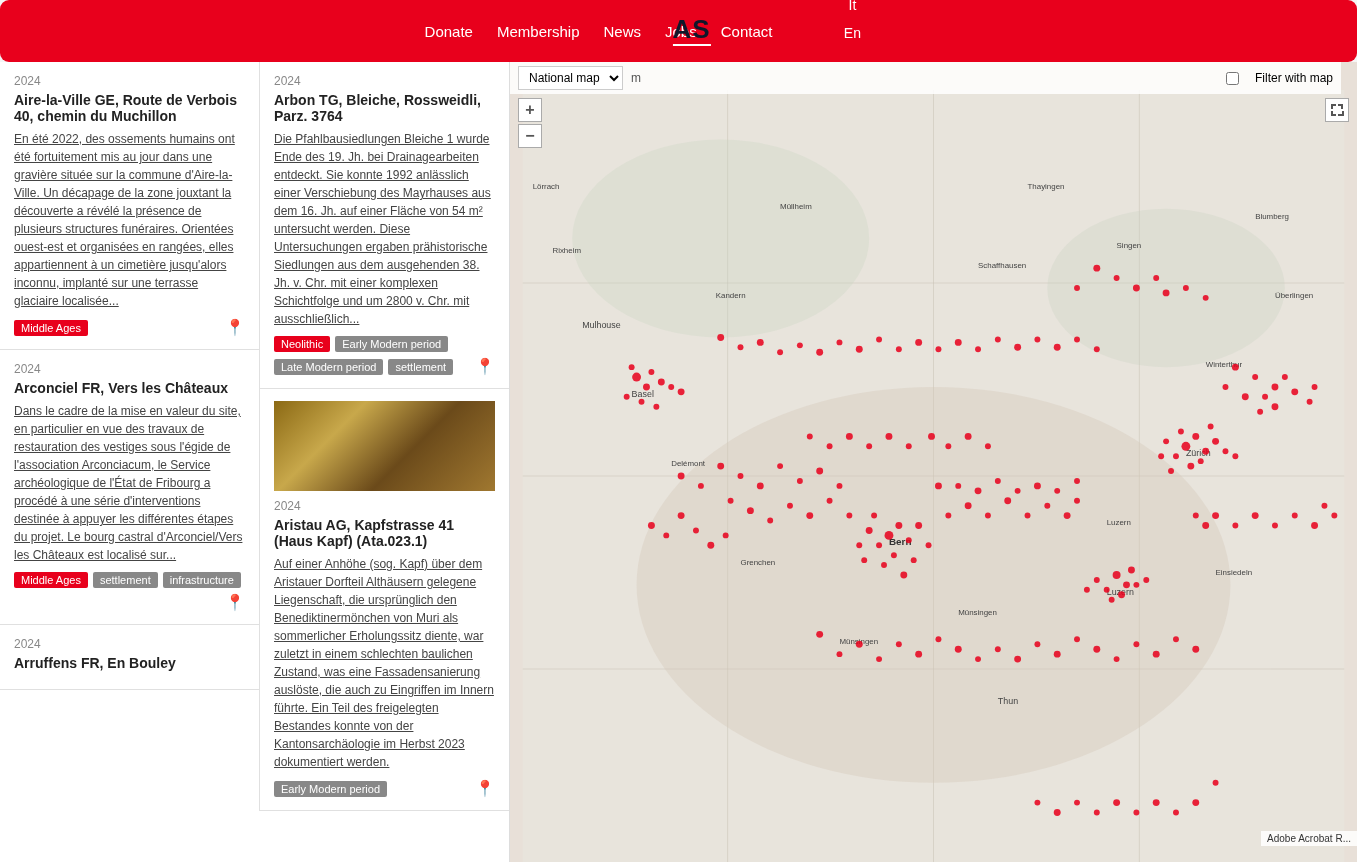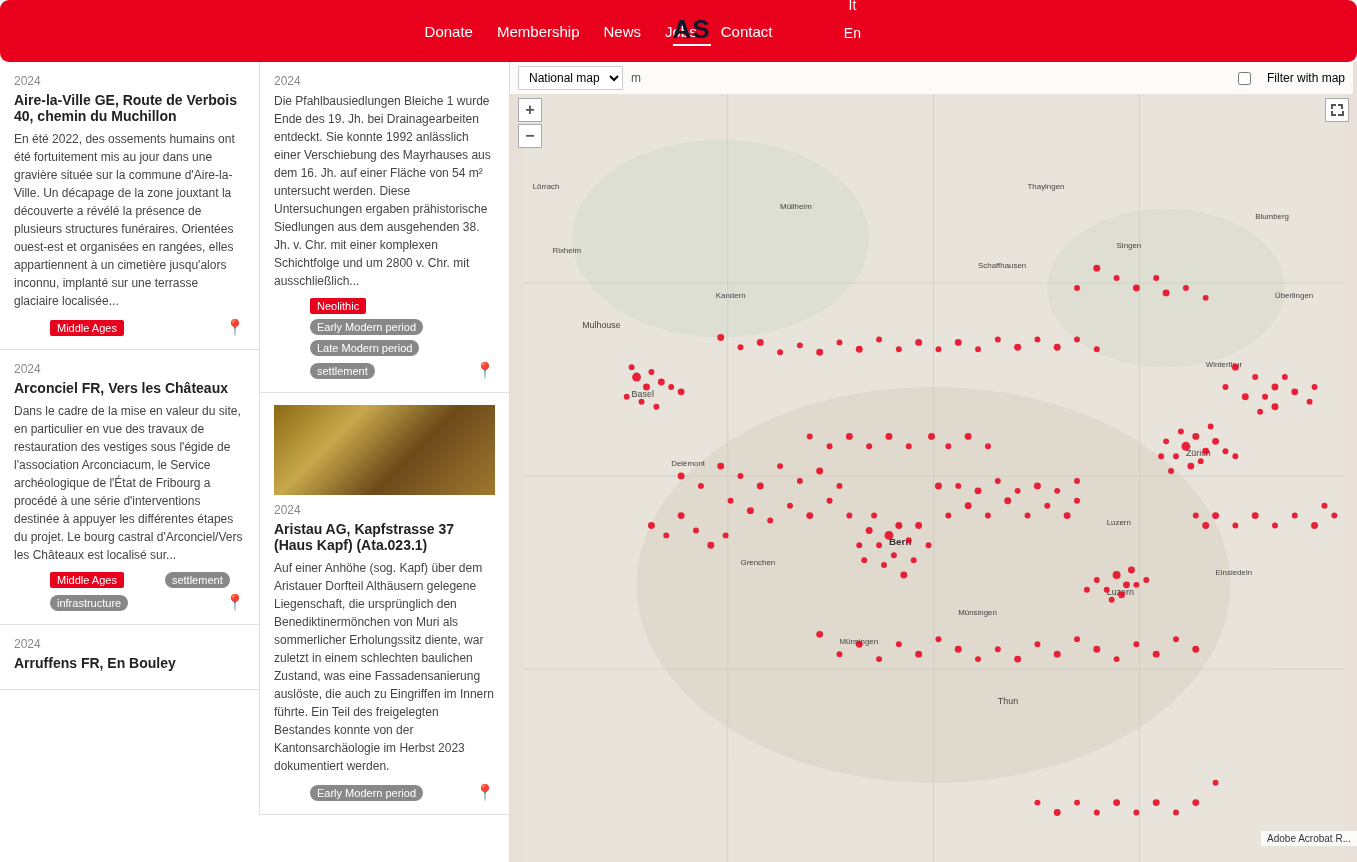--- a/index.html
+++ b/index.html
@@ -111,36 +111,36 @@
       font-size: 14px;
       font-weight: bold;
       color: #222;
       margin-bottom: 6px;
     }
     .card-body {
       font-size: 12px;
       color: #444;
       line-height: 1.5;
       margin-bottom: 8px;
+      text-decoration: underline;
     }
     .card-tags {
       display: flex;
       flex-wrap: wrap;
       gap: 5px;
       align-items: center;
     }
     .tag {
       background: #e8001c;
       color: white;
       font-size: 11px;
       padding: 2px 7px;
       border-radius: 2px;
-      margin-left: 36px;
-    }
-    .tag.gray { background: #888; border-radius: 8px; }
+    }
+    .tag.gray { background: #888; }
     .pin-icon {
       margin-left: auto;
       color: #e8001c;
       font-size: 16px;
     }
     .card-with-image {
       display: flex;
       flex-direction: column;
     }
     .card-image {
@@ -177,21 +177,21 @@
     .map-area {
       flex: 1;
       position: relative;
       background: #e8e0d8;
       overflow: hidden;
     }
     .map-toolbar {
       position: absolute;
       top: 0;
       left: 0;
-      right: 4px;
+      right: 16px;
       display: flex;
       align-items: center;
       gap: 8px;
       padding: 4px 8px;
       background: rgba(255,255,255,0.85);
       z-index: 10;
     }
     .map-select {
       font-size: 12px;
       padding: 3px 6px;
@@ -329,36 +329,37 @@
         <div class="card">
           <div class="card-year">2024</div>
           <div class="card-title">Arruffens FR, En Bouley</div>
         </div>
       </div>
 
       <div class="col-right">
 
         <div class="card">
           <div class="card-year">2024</div>
+          <div class="card-title">Arbon TG, Bleiche, Rossweidli, Parz. 3764</div>
           <div class="card-body">Die Pfahlbausiedlungen Bleiche 1 wurde Ende des 19. Jh. bei Drainagearbeiten entdeckt. Sie konnte 1992 anlässlich einer Verschiebung des Mayrhauses aus dem 16. Jh. auf einer Fläche von 54 m² untersucht werden. Diese Untersuchungen ergaben prähistorische Siedlungen aus dem ausgehenden 38. Jh. v. Chr. mit einer komplexen Schichtfolge und um 2800 v. Chr. mit ausschließlich...</div>
           <div class="card-tags">
             <span class="tag">Neolithic</span>
             <span class="tag gray">Early Modern period</span>
             <span class="tag gray">Late Modern period</span>
             <span class="tag gray">settlement</span>
             <span class="pin-icon">📍</span>
           </div>
         </div>
 
         <div class="card card-with-image">
           <div class="card-image">
             <div class="card-image-inner"></div>
           </div>
           <div class="card-year">2024</div>
-          <div class="card-title">Aristau AG, Kapfstrasse 37 (Haus Kapf) (Ata.023.1)</div>
+          <div class="card-title">Aristau AG, Kapfstrasse 41 (Haus Kapf) (Ata.023.1)</div>
           <div class="card-body">Auf einer Anhöhe (sog. Kapf) über dem Aristauer Dorfteil Althäusern gelegene Liegenschaft, die ursprünglich den Benediktinermönchen von Muri als sommerlicher Erholungssitz diente, war zuletzt in einem schlechten baulichen Zustand, was eine Fassadensanierung auslöste, die auch zu Eingriffen im Innern führte. Ein Teil des freigelegten Bestandes konnte von der Kantonsarchäologie im Herbst 2023 dokumentiert werden.</div>
           <div class="card-tags">
             <span class="tag gray">Early Modern period</span>
             <span class="pin-icon">📍</span>
           </div>
         </div>
       </div>
     </div>
   </div>
 

